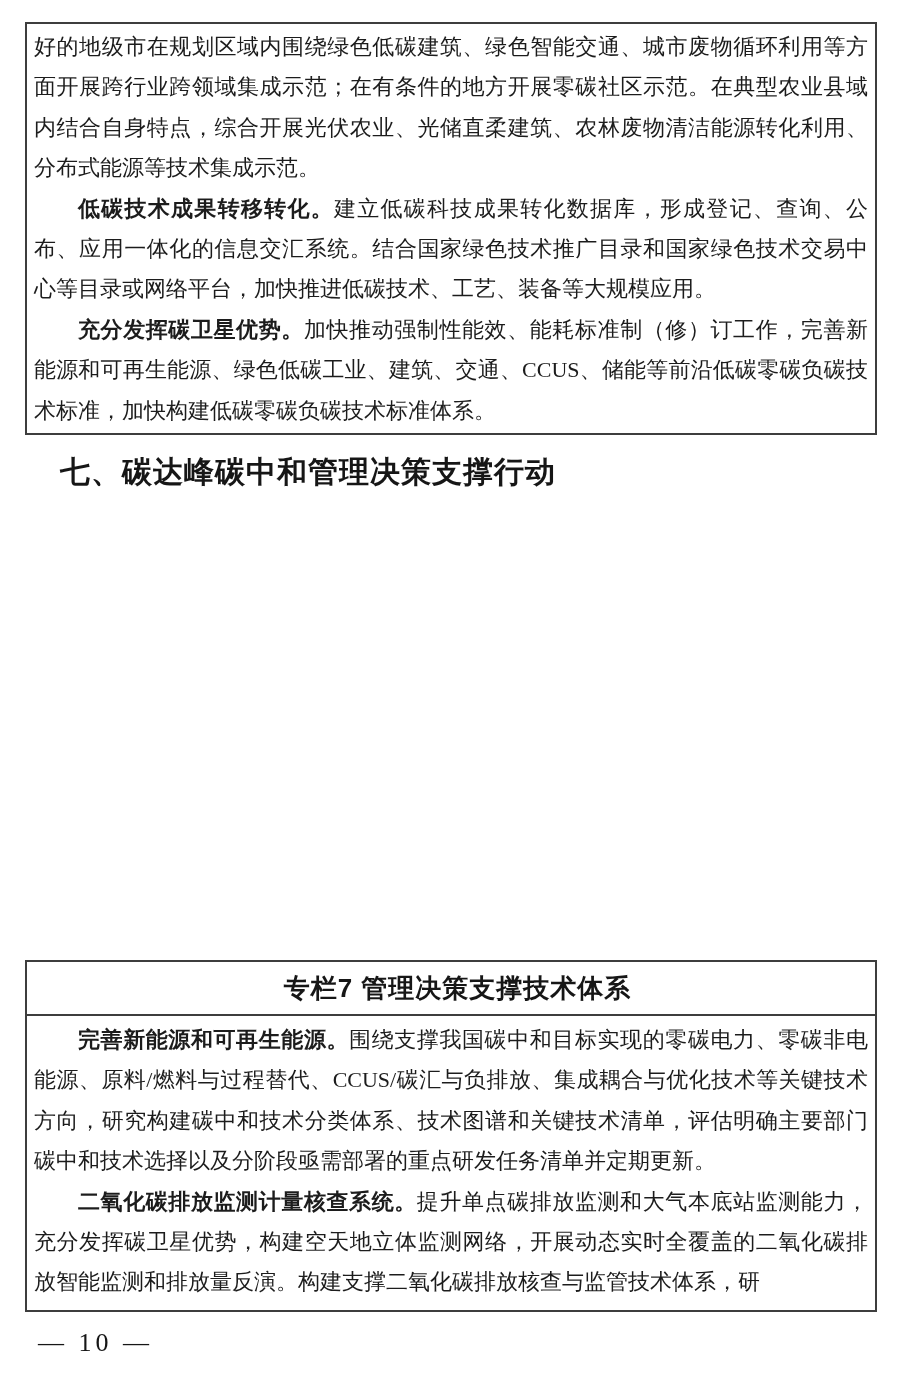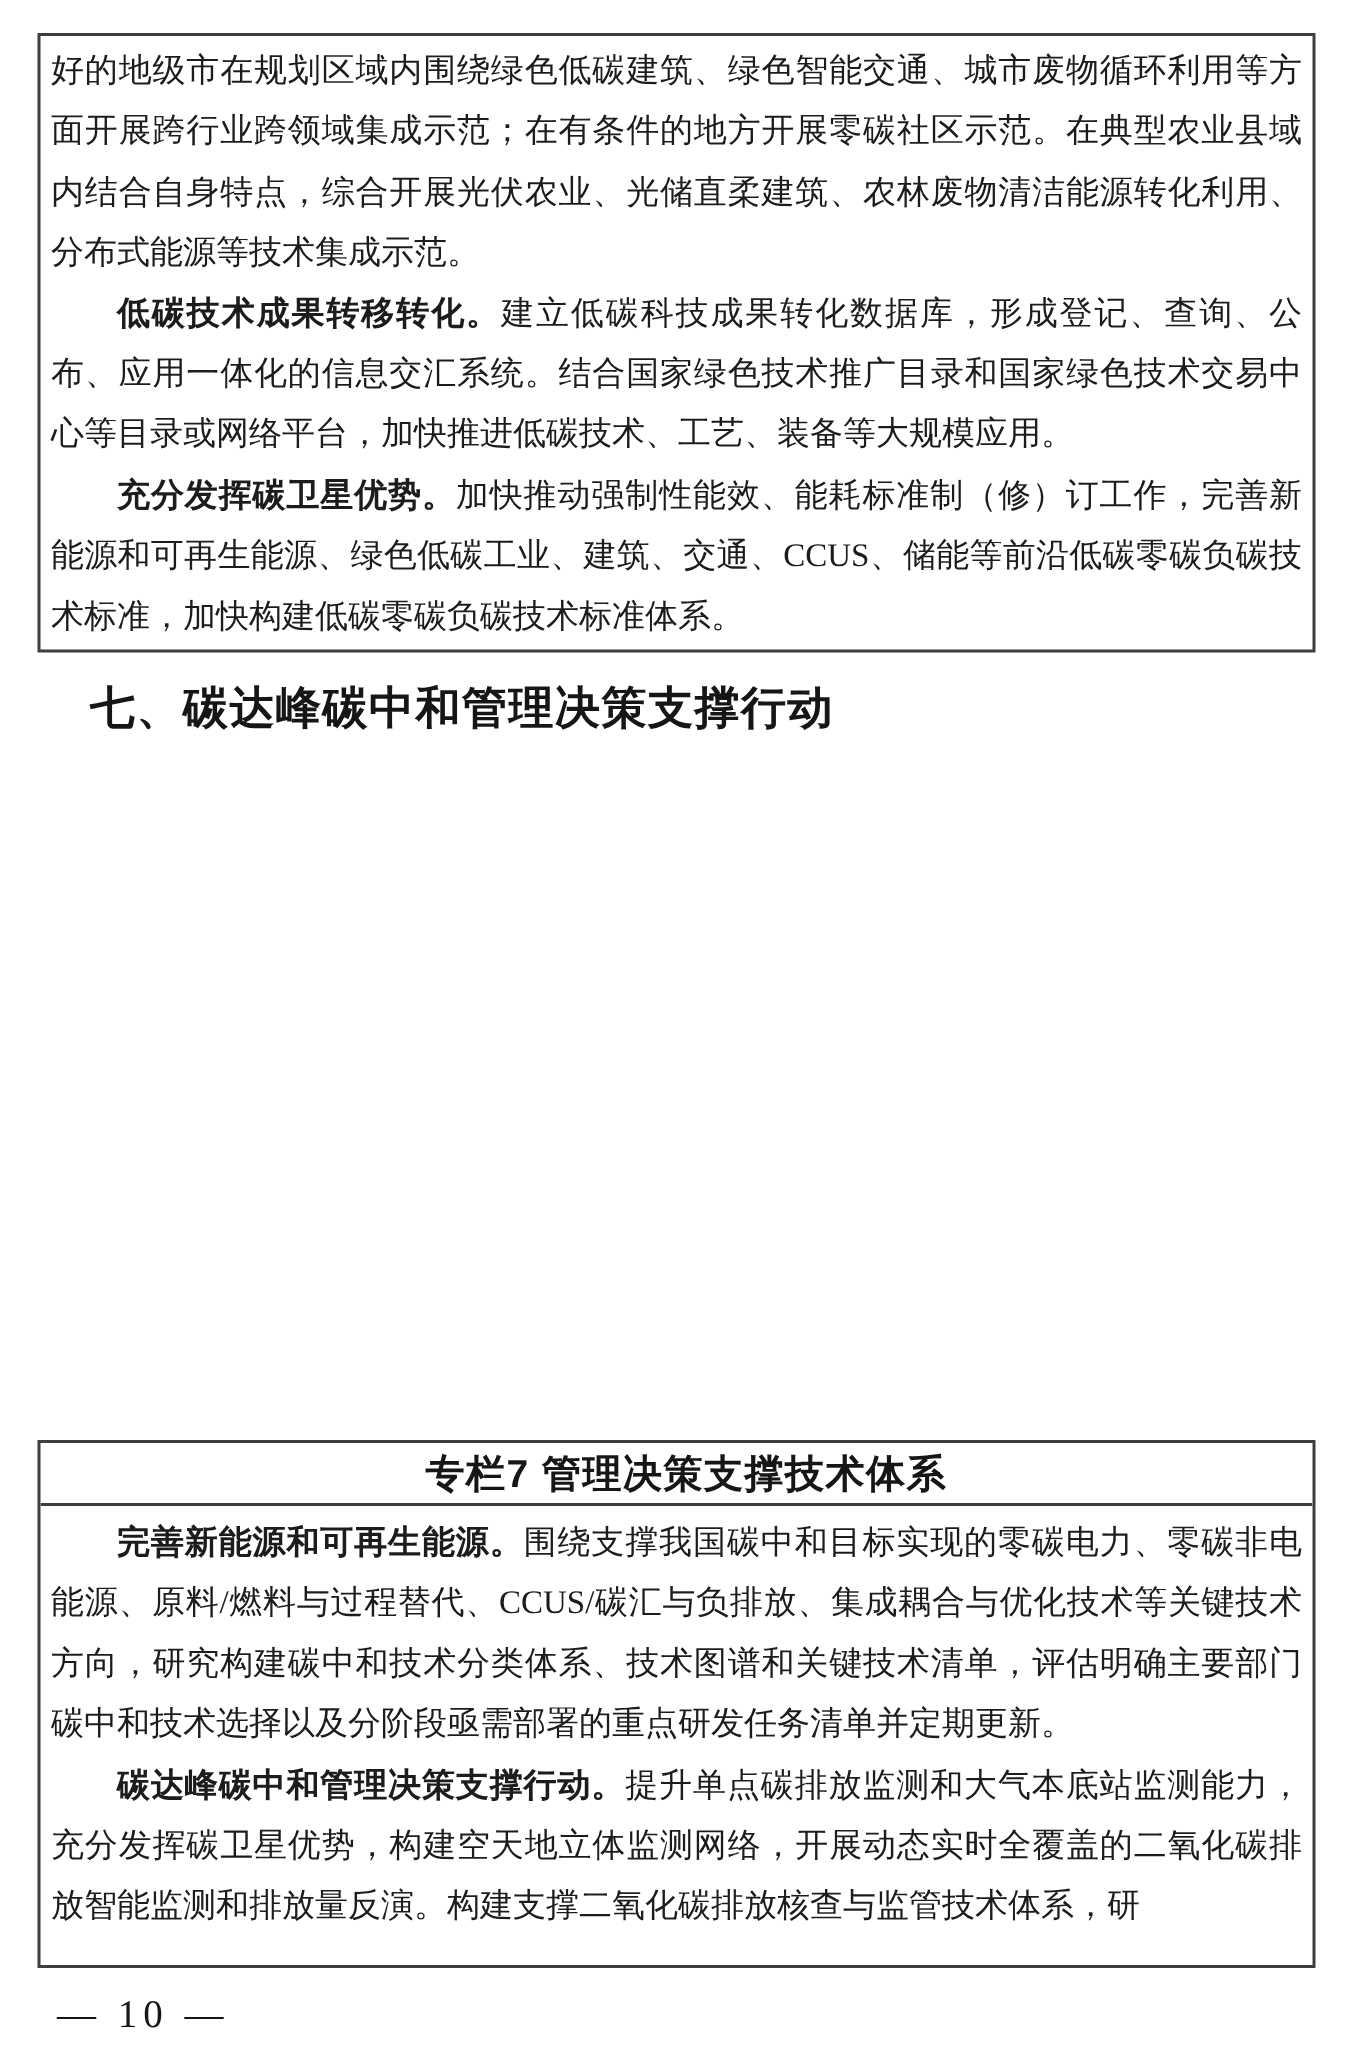--- a/index.html
+++ b/index.html
@@ -62,21 +62,21 @@
     font-size: 28px;
     line-height: 65px;
     text-align: justify;
     text-indent: 58px;
     overflow: hidden;
     color: #161616;
   }
 
   
   .col-box-title {
-    height: 42px;
+    height: 54px;
     border-bottom: 2px solid #3e3e3e;
     display: flex;
     align-items: center;
     justify-content: center;
     font-family: "Liberation Sans", sans-serif;
     font-weight: 700;
     font-size: 26px;
     letter-spacing: 1px;
     color: #161616;
     padding-left: 13px;
@@ -118,20 +118,20 @@
   <h2 class="section-heading">七、碳达峰碳中和管理决策支撑行动</h2>
 
 
   <div class="cbox col-box">
     <div class="col-box-title">专栏7 管理决策支撑技术体系</div>
     <div class="col-box-content">
       <p class="box-para indent">
         <span class="lead-in">完善新能源和可再生能源。</span><span>围绕支撑我国碳中和目标实现的零碳电力、零碳非电能源、原料/燃料与过程替代、CCUS/碳汇与负排放、集成耦合与优化技术等关键技术方向，研究构建碳中和技术分类体系、技术图谱和关键技术清单，评估明确主要部门碳中和技术选择以及分阶段亟需部署的重点研发任务清单并定期更新。</span>
       </p>
       <p class="box-para indent">
-        <span class="lead-in">碳达峰碳中和管理决策支撑行动。</span><span>提升单点碳排放监测和大气本底站监测能力，充分发挥碳卫星优势，构建空天地立体监测网络，开展动态实时全覆盖的二氧化碳排放智能监测和排放量反演。构建支撑二氧化碳排放核查与监管技术体系，研</span>
+        <span class="lead-in">二氧化碳排放监测计量核查系统。</span><span>提升单点碳排放监测和大气本底站监测能力，充分发挥碳卫星优势，构建空天地立体监测网络，开展动态实时全覆盖的二氧化碳排放智能监测和排放量反演。构建支撑二氧化碳排放核查与监管技术体系，研</span>
       </p>
     </div>
   </div>
 
   <div class="page-number">— 10 —</div>
 
 </div>
 
 </body></html>

